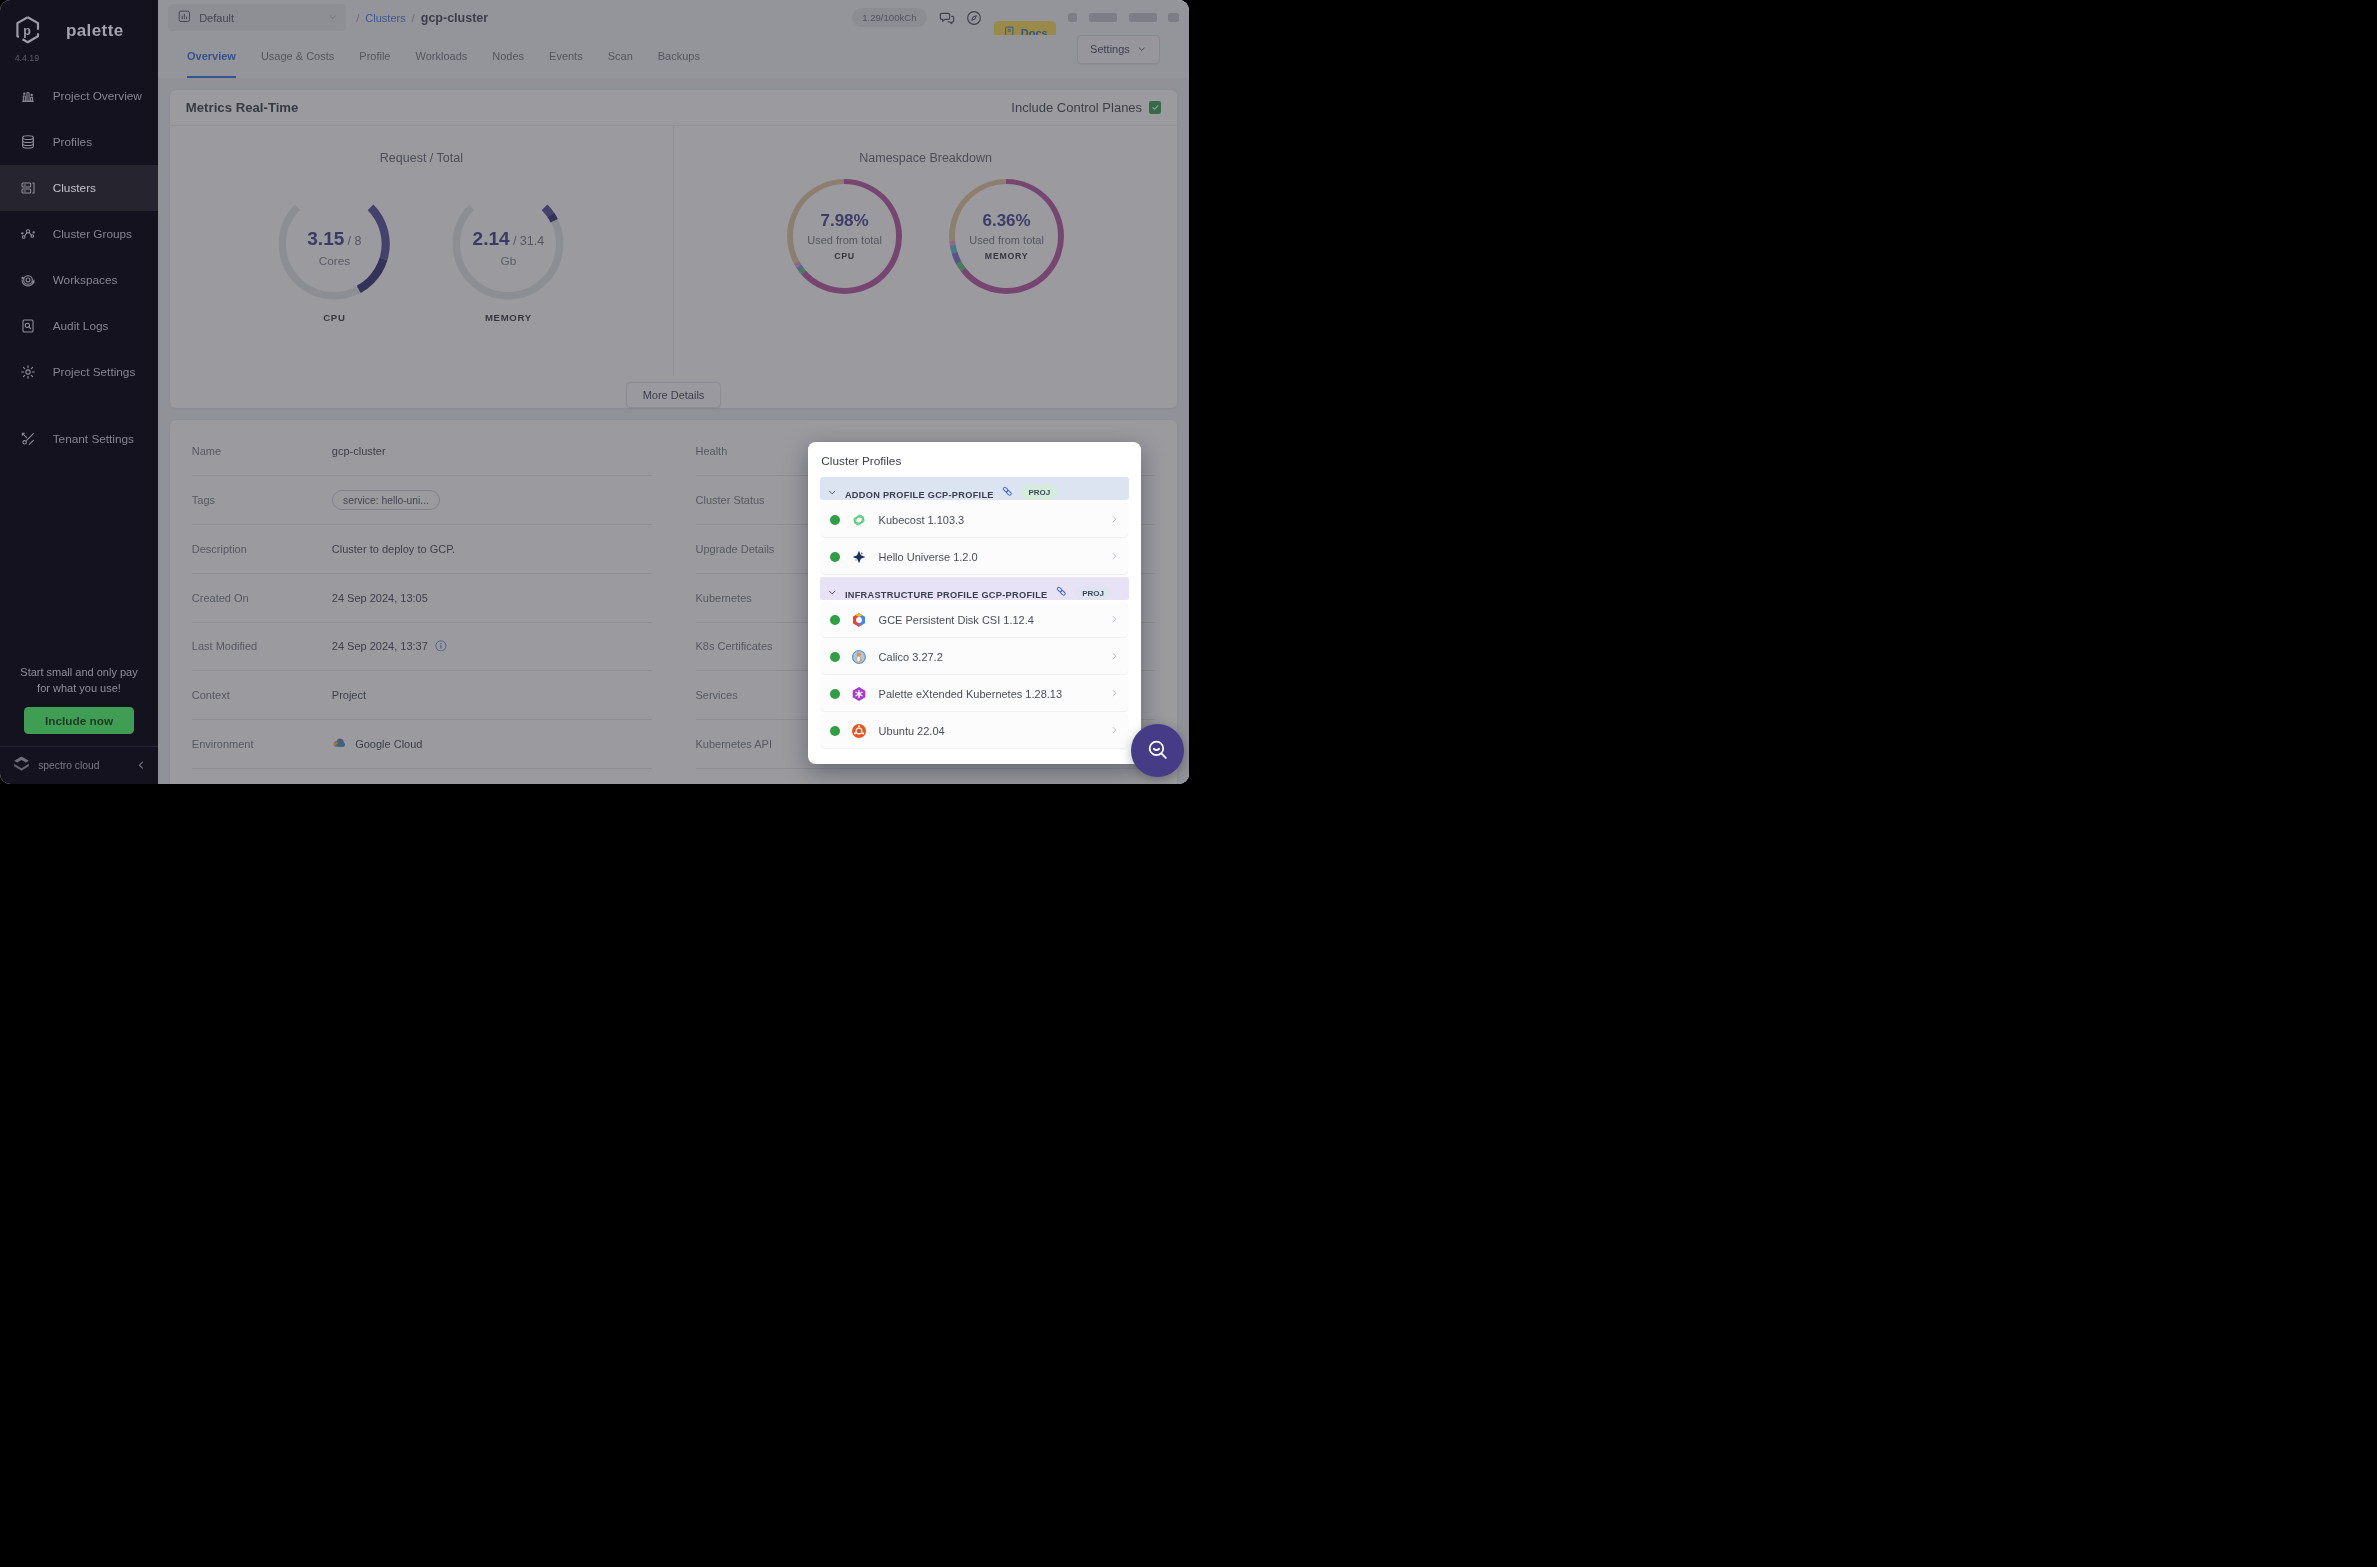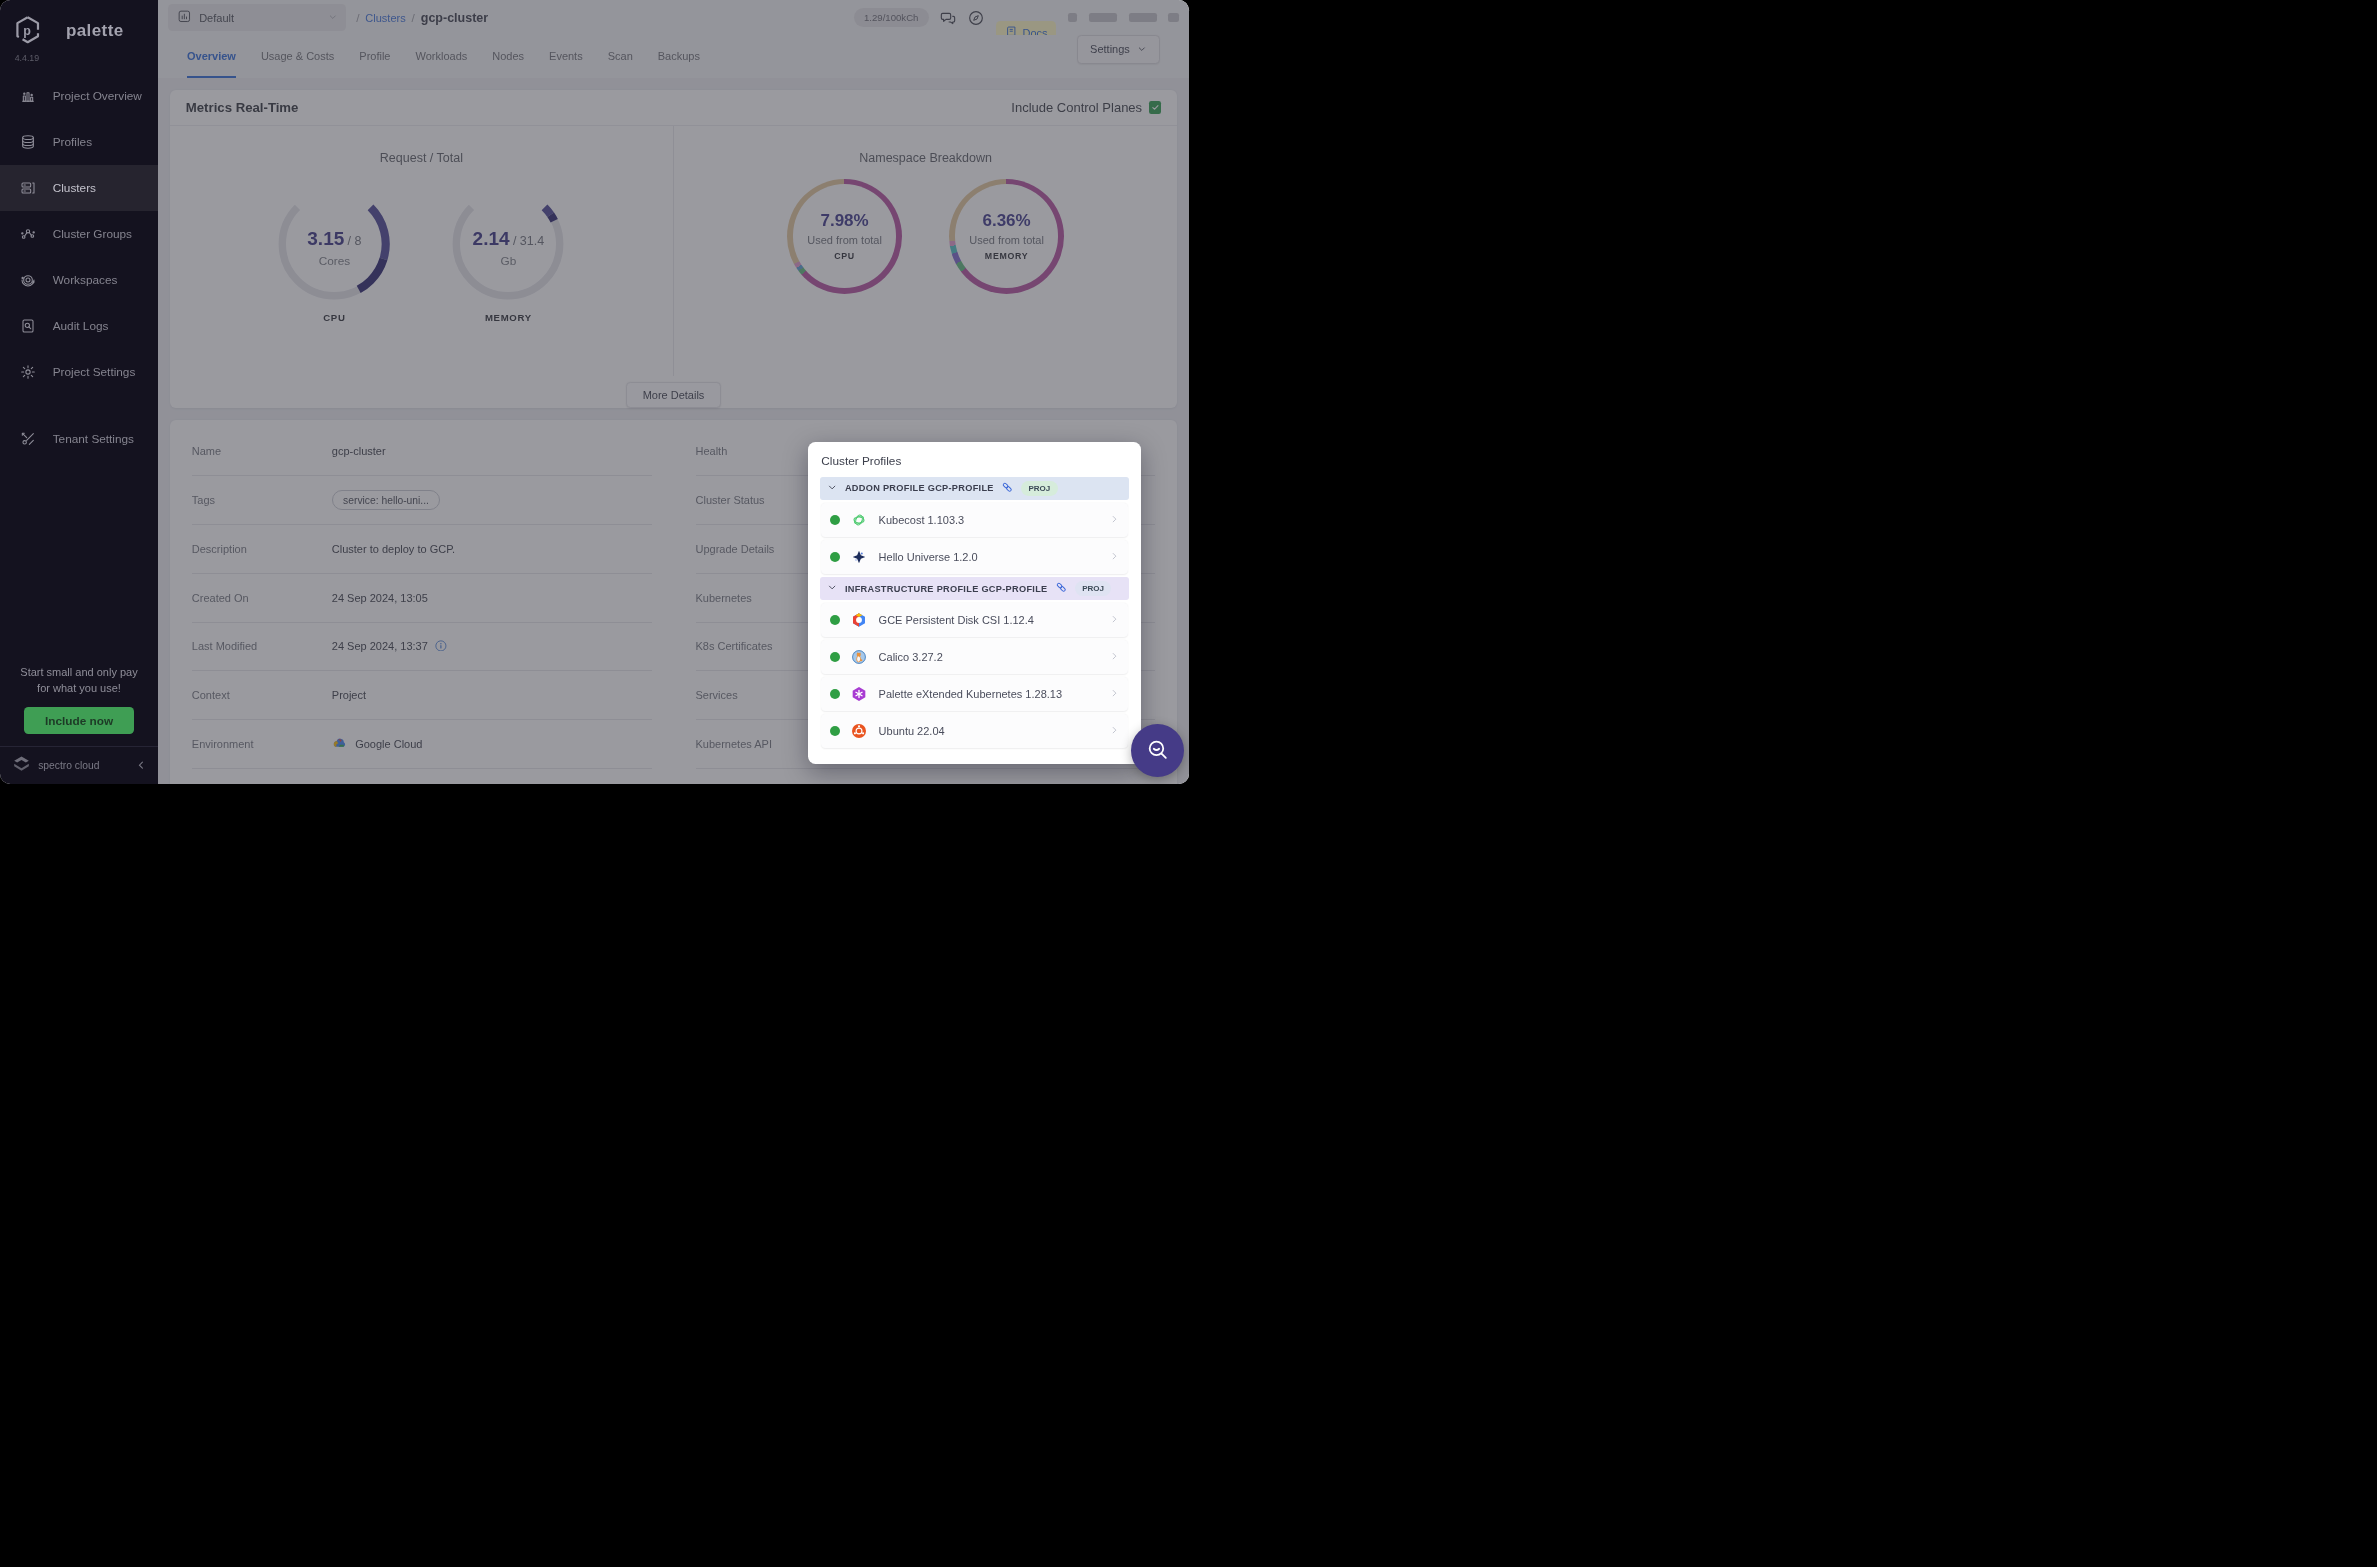--- a/index.html
+++ b/index.html
@@ -24,21 +24,21 @@
   .main{position:absolute;left:158px;top:0;right:0;bottom:0;}
   .topbar{height:35px;background:#f3f4f6;display:flex;align-items:center;padding:0 10.3px;gap:10.3px;}
   .proj-pill{display:flex;align-items:center;gap:7.4px;background:#e7e7ea;border-radius:4.4px;height:26.5px;padding:0 8.8px;width:160px;cursor:pointer;}
   .proj-pill .lbl{color:#4a4d57;font-size:11px;flex:1;}
   .crumb{display:flex;align-items:center;gap:5.9px;font-size:11.8px;}
   .crumb .sep{color:#9fa1a8;}
   .crumb a{color:#3f73d9;text-decoration:none;cursor:pointer;font-size:11px;}
   .crumb .cur{color:#3b3e4b;font-weight:600;font-size:12.5px;}
   .top-right{margin-left:auto;display:flex;align-items:center;gap:11.8px;}
   .usage-pill{background:#e2e2e6;border-radius:10.3px;color:#6b6b75;font-size:9.6px;padding:3.7px 10.3px;}
-  .docs-pill{display:flex;align-items:center;gap:5.2px;background:#fef9c3;border-radius:4.4px;padding:4.4px 8.8px;color:#2f6bd8;font-size:11px;font-weight:400;cursor:pointer;margin-top:31px;}
+  .docs-pill{display:flex;align-items:center;gap:5.2px;background:#fde047;border-radius:4.4px;padding:4.4px 8.8px;color:#2f6bd8;font-size:11px;font-weight:700;cursor:pointer;margin-top:31px;}
   .redact{background:#c3c3c8;border-radius:2.2px;height:8.8px;}
   .icon-btn{cursor:pointer;display:flex;}
 
   
   .tabsrow{height:43px;background:#f3f4f6;display:flex;align-items:center;padding:0 29px;gap:25px;position:relative;}
   .tab{color:#6e7077;font-size:11px;height:100%;display:flex;align-items:center;cursor:pointer;border-bottom:2.2px solid transparent;box-sizing:border-box;}
   .tab.active{color:#2f6bd8;border-bottom-color:#2f6bd8;font-weight:600;}
   .settings-btn{position:absolute;right:29.4px;top:0;background:#f7f7f9;border:0.7px solid #d9d9de;border-radius:4.4px;height:26.5px;padding:0 11.8px;display:flex;align-items:center;gap:7.4px;color:#3f4250;font-size:11px;cursor:pointer;box-shadow:0 0.7px 1.5px rgba(0,0,0,.06);}
 
   
@@ -83,21 +83,21 @@
   .status-pill{background:#1e7a3c;color:#eaf4ed;font-size:8.8px;font-weight:600;letter-spacing:1.5px;border-radius:5.9px;padding:7.4px 14.7px;}
   .svc-chip{background:#e8e8ec;border-radius:2.9px;padding:2.2px 5.2px;color:#3f73d9;cursor:pointer;}
   .copy-btn{border:0.7px solid #d8d8de;border-radius:4.4px;background:#fbfbfc;width:20.6px;height:20.6px;display:flex;align-items:center;justify-content:center;cursor:pointer;}
 
   
   .dim{position:absolute;left:158px;top:0;right:0;bottom:0;background:rgba(62,62,70,.52);z-index:40;pointer-events:none;}
 
   
   .panel{position:absolute;left:808px;top:442px;width:333px;height:322px;background:#fff;border-radius:7.4px;z-index:60;box-shadow:0 7.4px 25px rgba(10,10,30,.35);padding:10.3px 11.8px;box-sizing:border-box;overflow:hidden;}
   .panel-title{font-size:11.8px;color:#3c3f4c;margin:1.5px 0 8.8px 1.5px;}
-  .psec-head{display:flex;align-items:center;gap:7.4px;border-radius:2.9px;height:23.6px;padding:0 7.4px;cursor:pointer;margin-bottom:2.9px;}
+  .psec-head{display:flex;align-items:flex-end;gap:7.4px;border-radius:2.9px;height:23.6px;padding:0 7.4px;cursor:pointer;margin-bottom:2.9px;}
   .psec-head.addon{background:#dce4f2;}
   .psec-head.infra{background:#e7e2f6;}
   .psec-title{font-size:9.2px;font-weight:600;letter-spacing:0.3px;color:#3b3e4e;text-transform:uppercase;}
   .proj-badge{font-size:8px;font-weight:700;color:#3c4a57;border-radius:7.4px;padding:2.9px 7.4px;}
   .proj-badge.addon{background:#d6ecdb;}
   .proj-badge.infra{background:#dfe3f2;}
   .pitem{display:flex;align-items:center;gap:9.6px;background:#fcfcfd;border-radius:4.4px;height:34px;padding:0 8.8px;margin:0 1.5px 2.9px;box-shadow:0 0.7px 1.5px rgba(20,20,40,.08);cursor:pointer;}
   .pdot{width:10.3px;height:10.3px;border-radius:50%;background:#2f9e44;flex:0 0 10.3px;}
   .pname{flex:1;color:#4a4d5c;font-size:11px;}
   .pic{width:19px;display:flex;justify-content:center;}

